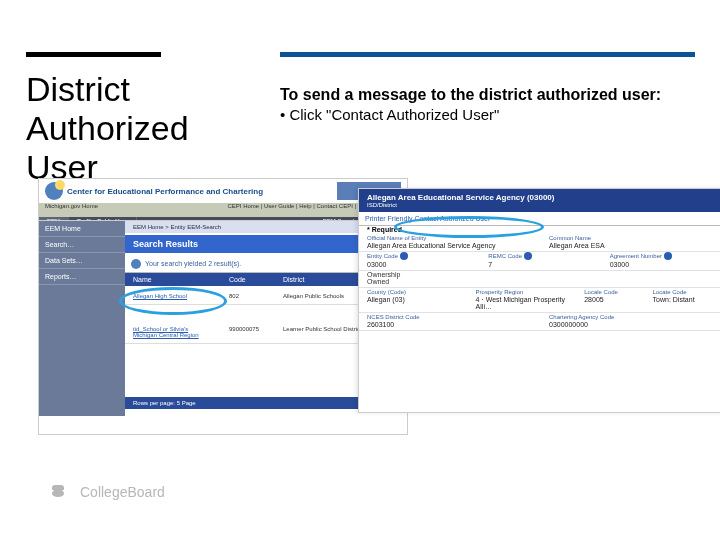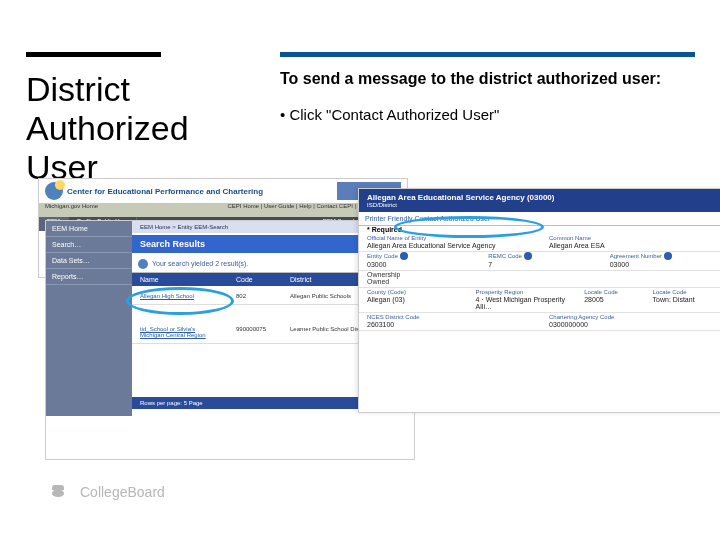--- a/index.html
+++ b/index.html
@@ -3,21 +3,21 @@
 <meta charset="utf-8">
 <style>
   * { box-sizing: border-box; margin: 0; padding: 0; }
   body { width: 720px; height: 540px; background: #fff; font-family: Arial, sans-serif; position: relative; overflow: hidden; }
 
   
   .rule-left { position: absolute; top: 52px; left: 26px; width: 135px; height: 5px; background: #000; }
   .rule-right { position: absolute; top: 52px; left: 280px; width: 415px; height: 5px; background: #0b5394; }
 
   .title { position: absolute; top: 70px; left: 26px; width: 230px; font-size: 34px; font-weight: 400; line-height: 1.15; color: #000; }
-  .intro { position: absolute; top: 70px; left: 280px; font-size: 16px; font-weight: 700; color: #000; }
+  .intro { position: absolute; top: 86px; left: 280px; font-size: 16px; font-weight: 700; color: #000; }
   .bullets { position: absolute; top: 106px; left: 280px; font-size: 15px; color: #000; list-style: none; }
   .bullets li { margin-bottom: 14px; }
   .bullets li::before { content: "•  "; }
 
   
   .shot { position: absolute; top: 178px; left: 38px; width: 644px; height: 260px; }
   
   .portal { position: absolute; top: 0; left: 0; width: 370px; height: 100px; background: #fff; border: 1px solid #ccc; }
   .portal-head { background: #fff; display: flex; align-items: center; justify-content: space-between; padding: 2px 6px; height: 24px; }
   .ph-left { display: flex; align-items: center; gap: 4px; font-size: 8px; font-weight: 700; color: #1a4c8b; }
@@ -27,21 +27,21 @@
   .portal-nav { background: #c6cbb8; height: 14px; padding: 0 6px; font-size: 6px; color: #333; }
   .portal-nav .nv-left { float: left; }
   .portal-nav .nv-right { float: right; }
   .portal-tabs { background: #444c5c; color: #fff; font-size: 6px; display: flex; gap: 0; height: 14px; align-items: stretch; }
   .portal-tabs span { padding: 1px 8px; border-right: 1px solid #666; }
   .portal-tabs .active { background: #5b6478; }
   .portal-tabs .spacer { flex: 1; border: none; }
   .portal-tabs .az { background: #333; padding: 1px 4px; border: none; }
 
   
-  .results { position: absolute; top: 42px; left: 7px; width: 370px; height: 240px; background: #fff; border: 1px solid #ccc; }
+  .results { position: absolute; top: 42px; left: 0; width: 370px; height: 215px; background: #fff; border: 1px solid #ccc; }
   .sidebar { position: absolute; top: 0; left: 0; width: 86px; height: 195px; background: #6b7a99; }
   .sidebar div { color: #fff; font-size: 7px; padding: 4px 6px; border-bottom: 1px solid #8a97b3; }
   .crumb { position: absolute; top: 0; left: 86px; right: 0; background: #d9def0; color: #234; font-size: 6px; padding: 3px 8px; }
   .sr-head { position: absolute; top: 14px; left: 86px; right: 0; background: #3366cc; color: #fff; font-size: 9px; font-weight: 700; padding: 4px 8px; }
   .sr-note { position: absolute; top: 34px; left: 86px; right: 0; background: #fff; color: #3a5ea0; font-size: 7px; padding: 5px 8px 5px 20px; border-bottom: 1px solid #bbb; }
   .sr-note::before { content: ""; position: absolute; left: 6px; top: 4px; width: 10px; height: 10px; background: #4f81bd; border-radius: 50%; }
   .sr-tblhead { position: absolute; top: 52px; left: 86px; right: 0; background: #2a4b9a; color: #fff; font-size: 7px; display: flex; }
   .sr-tblhead span { padding: 3px 8px; }
   .sr-row { position: absolute; left: 86px; right: 0; font-size: 6px; display: flex; border-bottom: 1px solid #ddd; }
   .sr-row span { padding: 5px 8px; }

